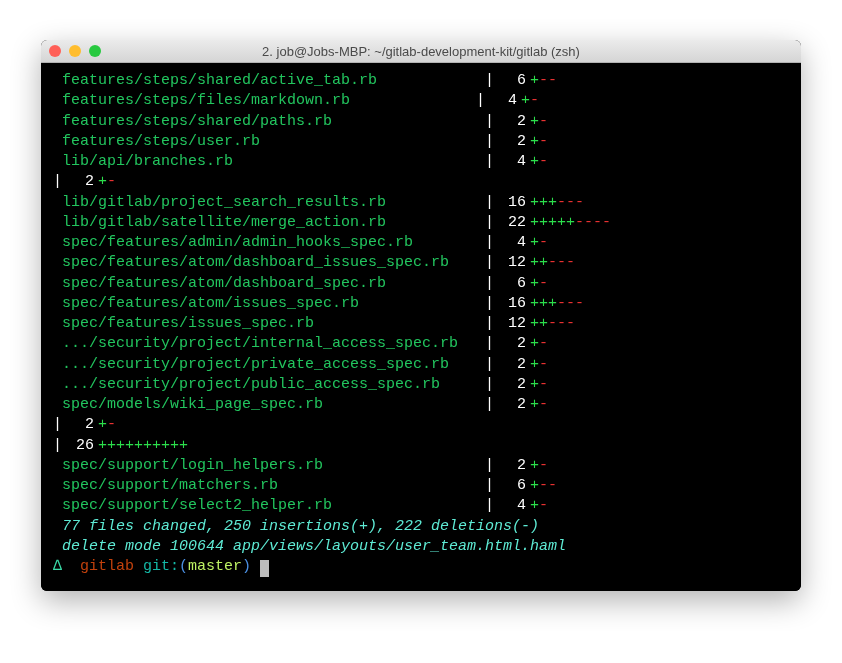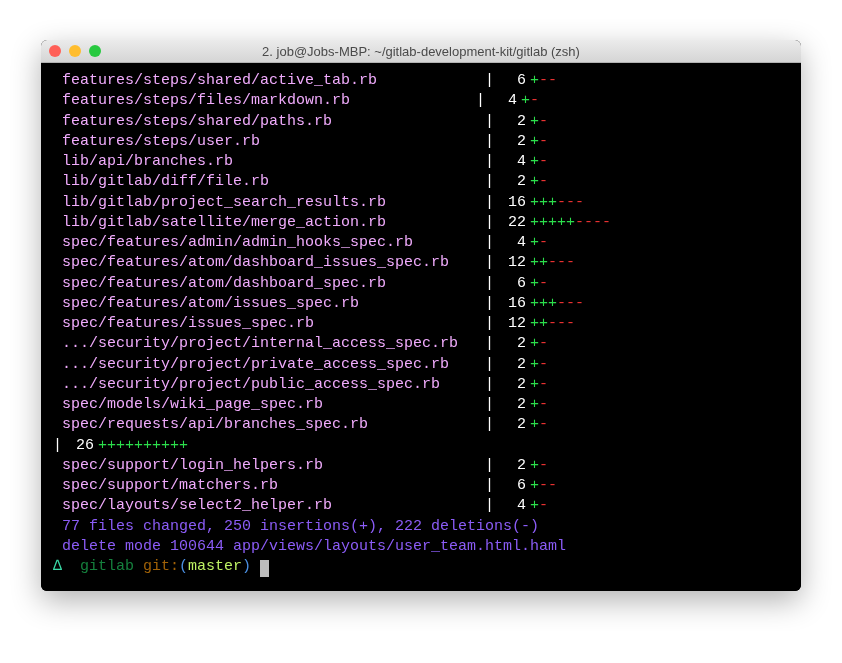--- a/index.html
+++ b/index.html
@@ -51,32 +51,32 @@
       background: #000;
       color: #fff;
       padding: 8px 12px 14px 12px;
       line-height: 1.35;
       font-size: 15px;
     }
     .line {
       white-space: pre;
       display: flex;
     }
-    .path { color: #f0abfc; min-width: 380px; display: inline-block; }
+    .path { color: #22c55e; min-width: 380px; display: inline-block; }
     .pipe { color: #fff; }
     .num { color: #fff; display: inline-block; width: 32px; text-align: right; padding-right: 4px; }
     .plus { color: #2bde4b; }
     .minus { color: #e83131; }
-    .summary { color: #8b5cf6; white-space: pre; }
+    .summary { color: #5eead4; white-space: pre; font-style: italic; }
     .prompt {
       white-space: pre;
     }
     .p-tri { color: #3adca8; }
-    .p-dir { color: #15803d; }
-    .p-git { color: #a16207; }
+    .p-dir { color: #c2410c; }
+    .p-git { color: #14b8a6; }
     .p-br { color: #bef264; }
     .p-par { color: #4a8fe1; }
     .cursor {
       display: inline-block;
       width: 9px;
       height: 17px;
       background: #bdbdbd;
       vertical-align: bottom;
     }
   </style>
@@ -93,35 +93,35 @@
     <div class="title">2. job@Jobs-MBP: ~/gitlab-development-kit/gitlab (zsh)</div>
   </div>
 
   <div class="terminal">
     <div id="diff-container">
         <div class="line"><span class="path"> features/steps/shared/active_tab.rb            </span><span class="pipe">|</span><span class="num">6</span> <span class="plus">+</span><span class="minus">--</span></div>
         <div class="line"><span class="path"> features/steps/files/markdown.rb              </span><span class="pipe">|</span><span class="num">4</span> <span class="plus">+</span><span class="minus">-</span></div>
         <div class="line"><span class="path"> features/steps/shared/paths.rb                 </span><span class="pipe">|</span><span class="num">2</span> <span class="plus">+</span><span class="minus">-</span></div>
         <div class="line"><span class="path"> features/steps/user.rb                         </span><span class="pipe">|</span><span class="num">2</span> <span class="plus">+</span><span class="minus">-</span></div>
         <div class="line"><span class="path"> lib/api/branches.rb                            </span><span class="pipe">|</span><span class="num">4</span> <span class="plus">+</span><span class="minus">-</span></div>
-        <div class="line"><span class="path"> lib/gitlab/diff/file.rb                        </span><span class="pipe">|</span><span class="num">2</span> <span class="plus">+</span><span class="minus">-</span></div>
+        <div class="line"><span class="pipe">|</span><span class="num">2</span> <span class="plus">+</span><span class="minus">-</span></div>
         <div class="line"><span class="path"> lib/gitlab/project_search_results.rb           </span><span class="pipe">|</span><span class="num">16</span> <span class="plus">+++</span><span class="minus">---</span></div>
         <div class="line"><span class="path"> lib/gitlab/satellite/merge_action.rb           </span><span class="pipe">|</span><span class="num">22</span> <span class="plus">+++++</span><span class="minus">----</span></div>
         <div class="line"><span class="path"> spec/features/admin/admin_hooks_spec.rb        </span><span class="pipe">|</span><span class="num">4</span> <span class="plus">+</span><span class="minus">-</span></div>
         <div class="line"><span class="path"> spec/features/atom/dashboard_issues_spec.rb    </span><span class="pipe">|</span><span class="num">12</span> <span class="plus">++</span><span class="minus">---</span></div>
         <div class="line"><span class="path"> spec/features/atom/dashboard_spec.rb           </span><span class="pipe">|</span><span class="num">6</span> <span class="plus">+</span><span class="minus">-</span></div>
         <div class="line"><span class="path"> spec/features/atom/issues_spec.rb              </span><span class="pipe">|</span><span class="num">16</span> <span class="plus">+++</span><span class="minus">---</span></div>
         <div class="line"><span class="path"> spec/features/issues_spec.rb                   </span><span class="pipe">|</span><span class="num">12</span> <span class="plus">++</span><span class="minus">---</span></div>
         <div class="line"><span class="path"> .../security/project/internal_access_spec.rb   </span><span class="pipe">|</span><span class="num">2</span> <span class="plus">+</span><span class="minus">-</span></div>
         <div class="line"><span class="path"> .../security/project/private_access_spec.rb    </span><span class="pipe">|</span><span class="num">2</span> <span class="plus">+</span><span class="minus">-</span></div>
         <div class="line"><span class="path"> .../security/project/public_access_spec.rb     </span><span class="pipe">|</span><span class="num">2</span> <span class="plus">+</span><span class="minus">-</span></div>
         <div class="line"><span class="path"> spec/models/wiki_page_spec.rb                  </span><span class="pipe">|</span><span class="num">2</span> <span class="plus">+</span><span class="minus">-</span></div>
-        <div class="line"><span class="path"> spec/requests/api/branches_spec.rb             </span><span class="pipe">|</span><span class="num">2</span> <span class="plus">+</span><span class="minus">-</span></div>
+        <div class="line"><span class="pipe">|</span><span class="num">2</span> <span class="plus">+</span><span class="minus">-</span></div>
         <div class="line"><span class="pipe">|</span><span class="num">26</span> <span class="plus">++++++++++</span><span class="minus"></span></div>
         <div class="line"><span class="path"> spec/support/login_helpers.rb                  </span><span class="pipe">|</span><span class="num">2</span> <span class="plus">+</span><span class="minus">-</span></div>
         <div class="line"><span class="path"> spec/support/matchers.rb                       </span><span class="pipe">|</span><span class="num">6</span> <span class="plus">+</span><span class="minus">--</span></div>
-        <div class="line"><span class="path"> spec/layouts/select2_helper.rb                 </span><span class="pipe">|</span><span class="num">4</span> <span class="plus">+</span><span class="minus">-</span></div>
+        <div class="line"><span class="path"> spec/support/select2_helper.rb                 </span><span class="pipe">|</span><span class="num">4</span> <span class="plus">+</span><span class="minus">-</span></div>
       </div>
     <div class="summary"> 77 files changed, 250 insertions(+), 222 deletions(-)</div>
     <div class="summary"> delete mode 100644 app/views/layouts/user_team.html.haml</div>
     <div class="prompt"><span class="p-tri">∆</span><span>  </span><span class="p-dir">gitlab</span><span> </span><span class="p-git">git:</span><span class="p-par">(</span><span class="p-br">master</span><span class="p-par">)</span> <span class="cursor"></span></div>
   </div>
 </div>
 
 </body></html>

